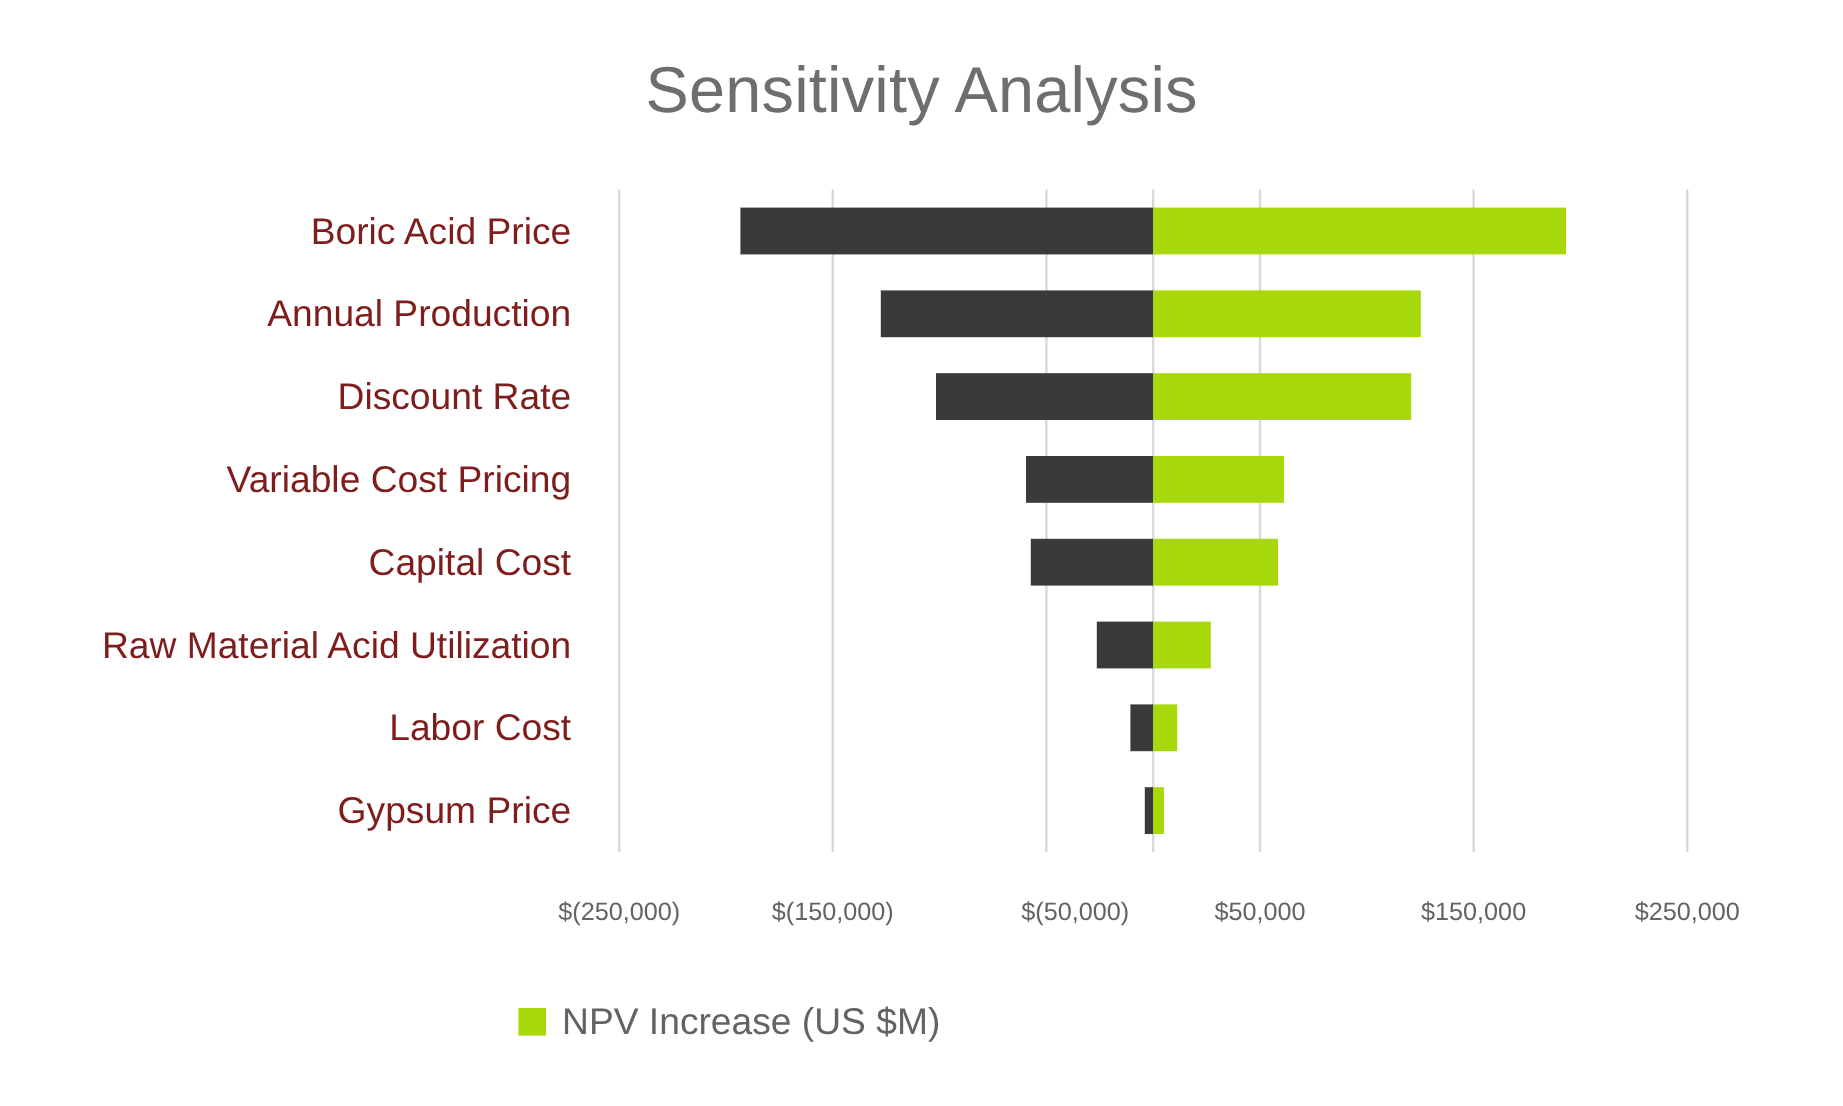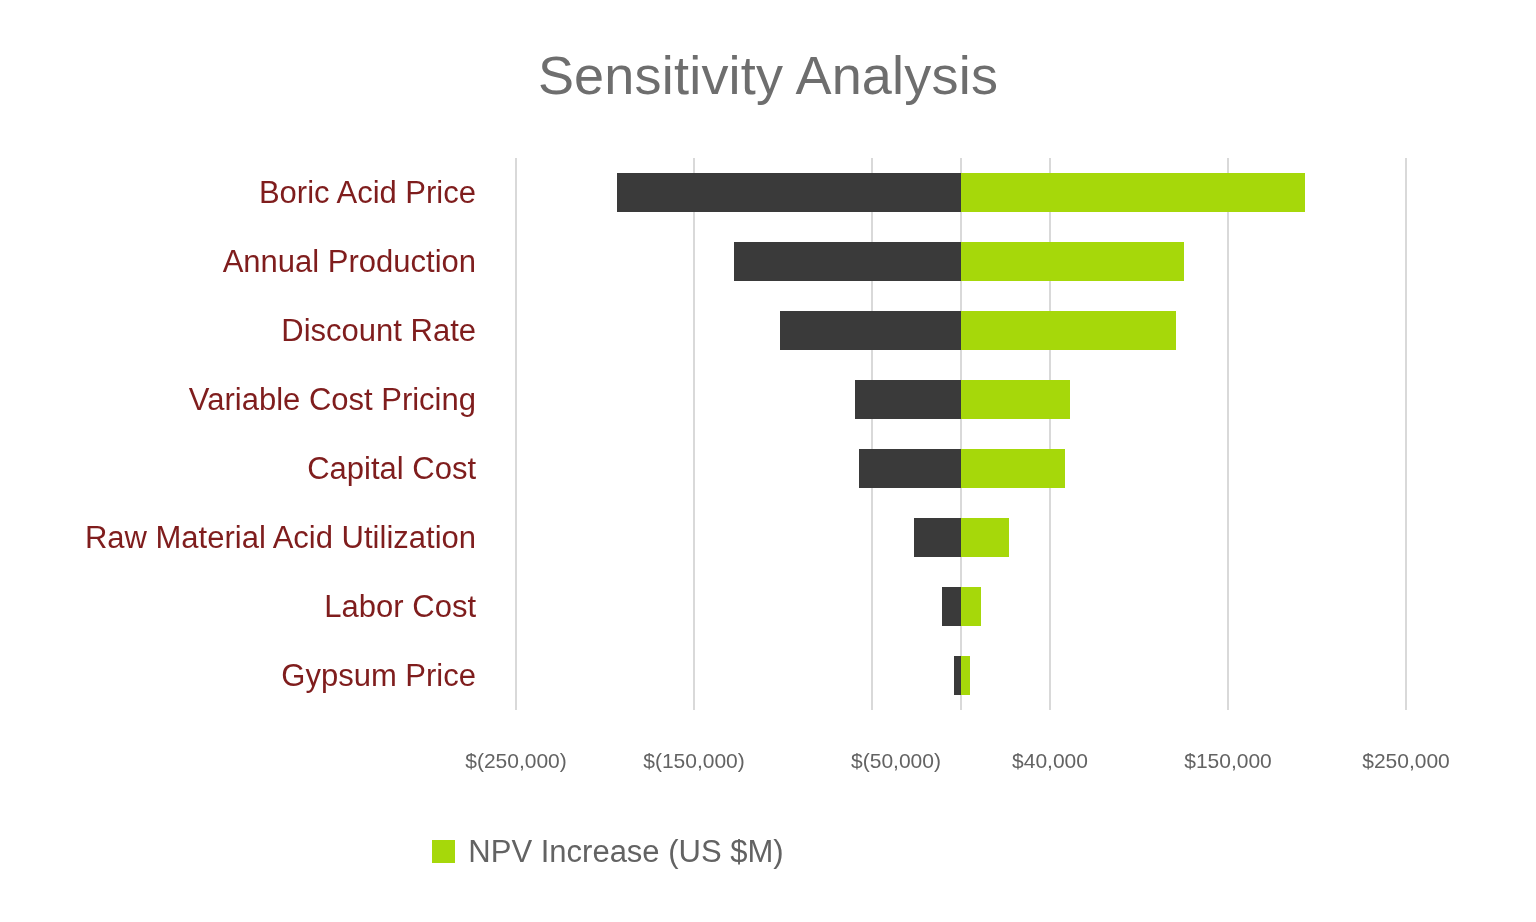--- a/index.html
+++ b/index.html
@@ -206,21 +206,21 @@
           <div class="seg seg-dec" style="left: 437.88px; width: 7.12px; background: rgb(58, 58, 58);"></div>
           <div class="seg seg-inc" style="left: 445px; width: 8.9px; background: rgb(166, 216, 10);"></div>
         </div>
       </div>
   </div>
 
   <div class="xticks">
       <div class="xtick" style="left: 516px;">$(250,000)</div>
       <div class="xtick" style="left: 694px;">$(150,000)</div>
       <div class="xtick" style="left: 872px; margin-left: 24px;">$(50,000)</div>
-      <div class="xtick" style="left: 1050px;">$40,000</div>
+      <div class="xtick" style="left: 1050px;">$50,000</div>
       <div class="xtick" style="left: 1228px;">$150,000</div>
       <div class="xtick" style="left: 1406px;">$250,000</div>
     </div>
 
   <div class="legend">
       <div class="legend-item">
         <span class="legend-swatch" style="background: rgb(166, 216, 10);"></span>
         <span class="legend-text">NPV Increase (US $M)</span>
       </div>
     </div>

